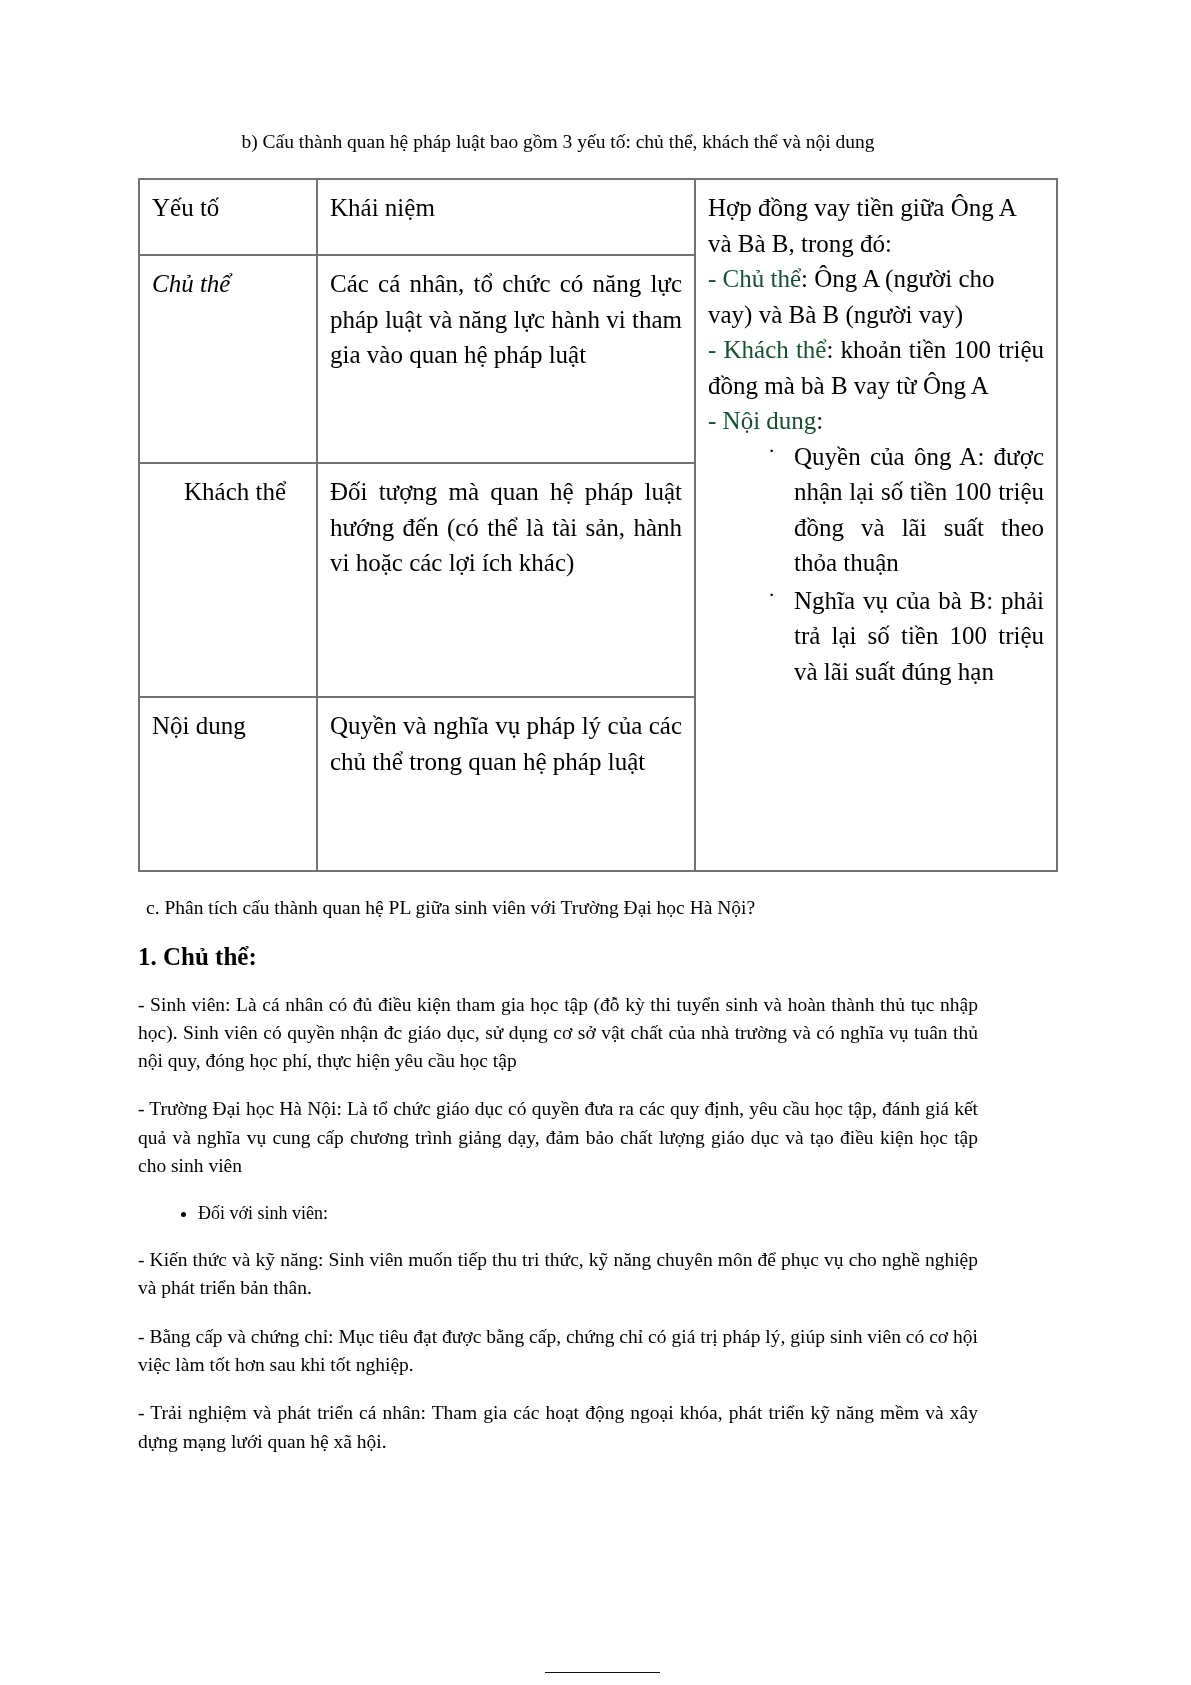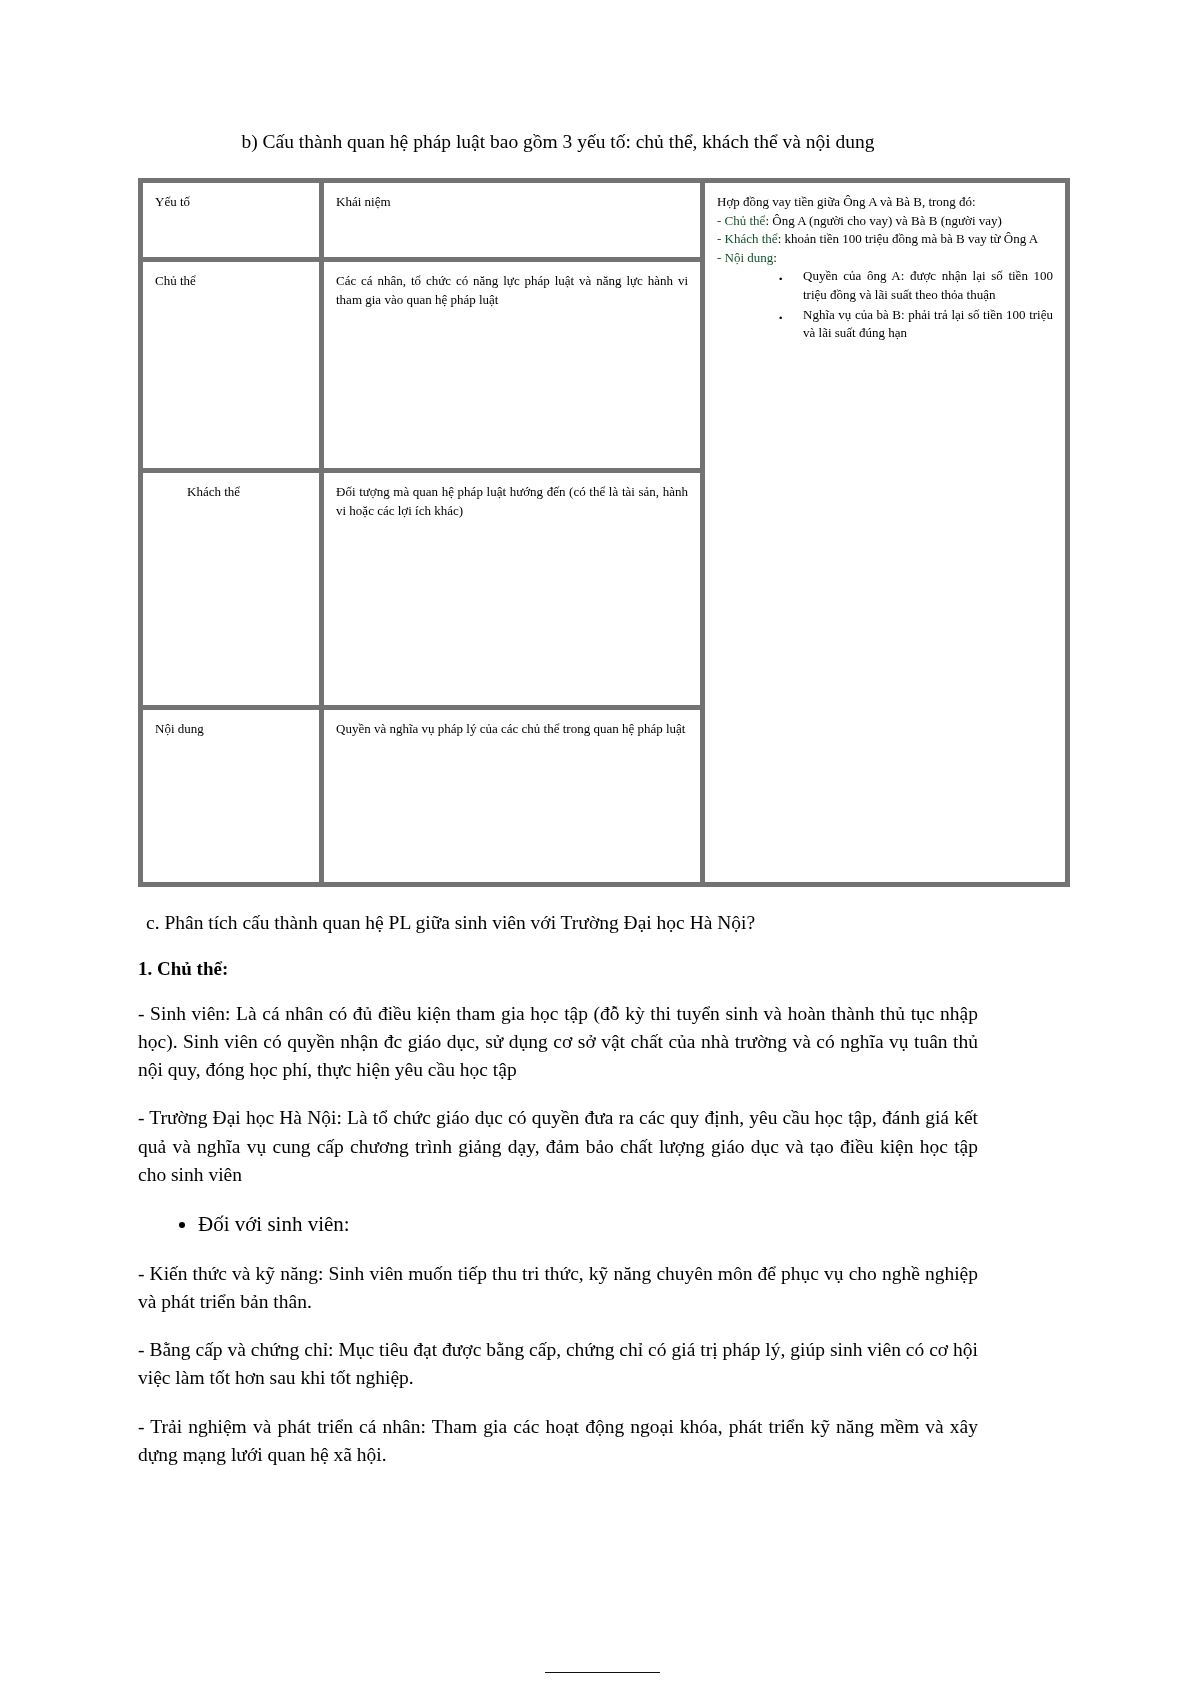--- a/index.html
+++ b/index.html
@@ -39,24 +39,24 @@
     margin-bottom: 22px;
     text-align: center;
   }
   table.grid {
     border-collapse: collapse;
     width: 840px;
     table-layout: fixed;
     margin: 0;
   }
   table.grid td {
-    border: 5px solid #737373;
+    border: 2px solid #737373;
     vertical-align: top;
     padding: 10px 12px 10px 12px;
-    font-size: 13px;
+    font-size: 25px;
     line-height: 1.42;
   }
   .col1 { width: 152px; }
   .col2 { width: 352px; }
   .col3 { width: 336px; }
   .just { text-align: justify; }
   .hdr-row td { height: 54px; }
   .red { color: #14532d; }
   ul.bullets {
     margin: 0;
@@ -76,33 +76,33 @@
     font-size: 22px;
   }
   .after-table {
     margin-top: 22px;
   }
   .q-line {
     margin-left: 8px;
     margin-bottom: 20px;
   }
   h3.section {
-    font-size: 19px;
+    font-size: 25px;
     font-weight: bold;
     margin: 0 0 20px 0;
   }
   .para {
     margin-bottom: 20px;
   }
   ul.dot {
     margin: 0 0 20px 0;
     padding-left: 60px;
   }
   ul.dot li {
-    font-size: 21px;
+    font-size: 18px;
     line-height: 1.45;
   }
   .footer-line {
     position: absolute;
     left: 545px;
     top: 1672px;
     width: 115px;
     border-top: 1px solid #111;
   }
   .cell-inner { display: block; }
@@ -126,21 +126,21 @@
           <span class="cell-inner"><span class="red">- Chủ thể</span><span>: Ông A (người cho vay) và Bà B (người vay)</span></span>
           <span class="cell-inner just"><span class="red">- Khách thể</span><span>: khoản tiền 100 triệu đồng mà bà B vay từ Ông A</span></span>
           <span class="cell-inner"><span class="red">- Nội dung</span><span>:</span></span>
           <ul class="bullets">
             <li>Quyền của ông A: được nhận lại số tiền 100 triệu đồng và lãi suất theo thỏa thuận</li>
             <li>Nghĩa vụ của bà B: phải trả lại số tiền 100 triệu và lãi suất đúng hạn</li>
           </ul>
         </td>
       </tr>
       <tr>
-        <td class="col1" style="height:186px;">Chủ thể</td>
+        <td class="col1" style="height:186px;font-style:italic;">Chủ thể</td>
         <td class="col2 just">Các cá nhân, tổ chức có năng lực pháp luật và năng lực hành vi tham gia vào quan hệ pháp luật</td>
       </tr>
       <tr>
         <td class="col1" style="height:212px;padding-left:44px;">Khách thể</td>
         <td class="col2 just">Đối tượng mà quan hệ pháp luật hướng đến (có thể là tài sản, hành vi hoặc các lợi ích khác)</td>
       </tr>
       <tr>
         <td class="col1" style="height:152px;">Nội dung</td>
         <td class="col2 just">Quyền và nghĩa vụ pháp lý của các chủ thể trong quan hệ pháp luật</td>
       </tr>

